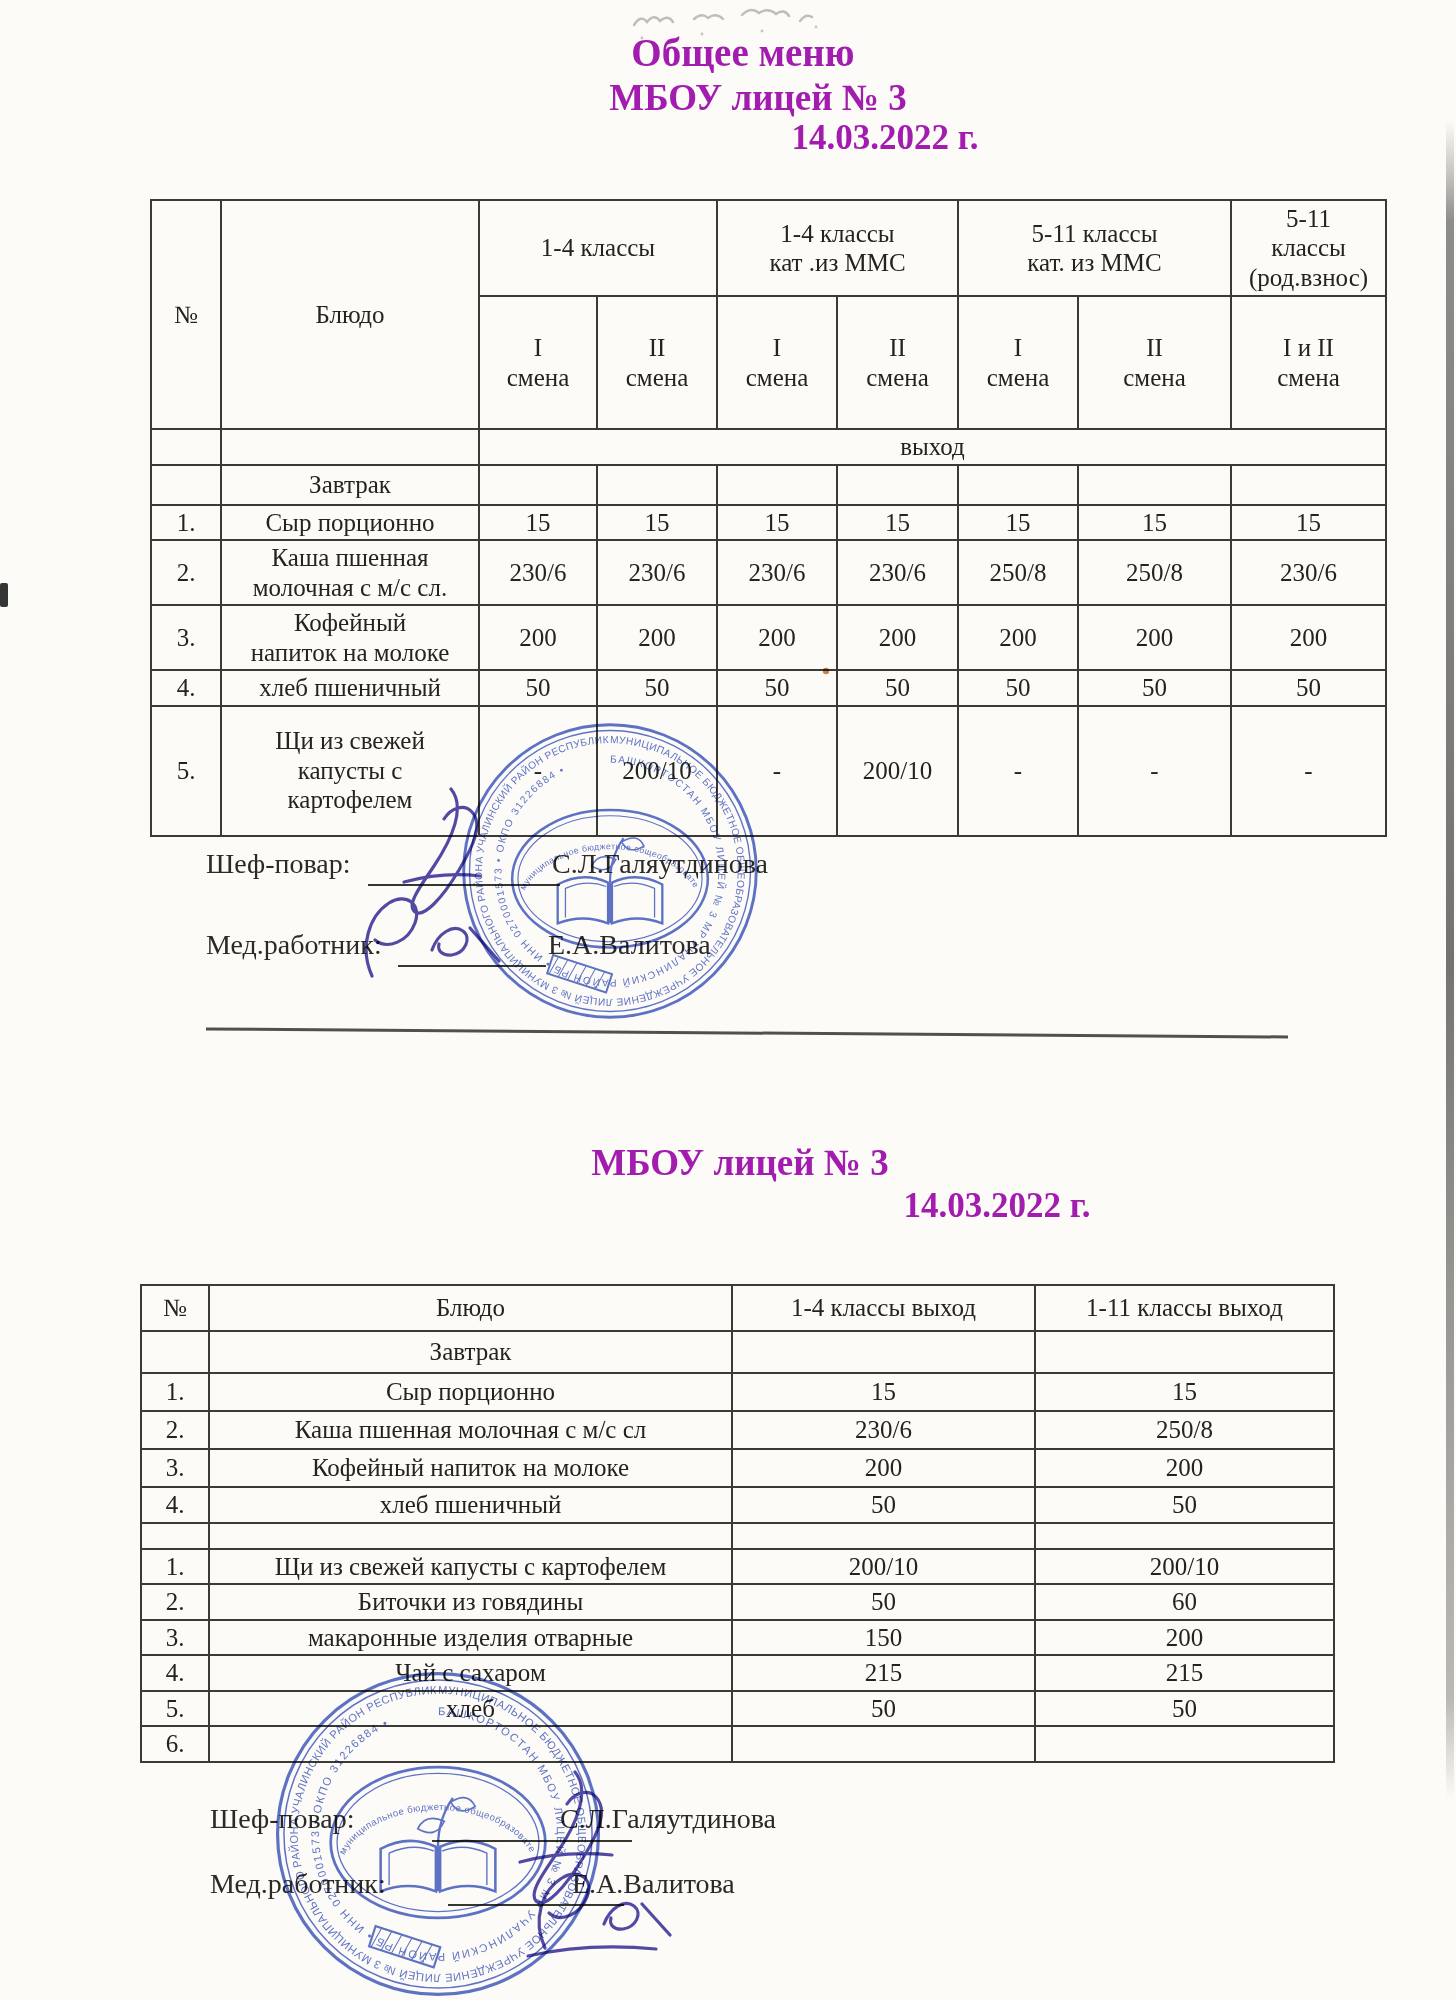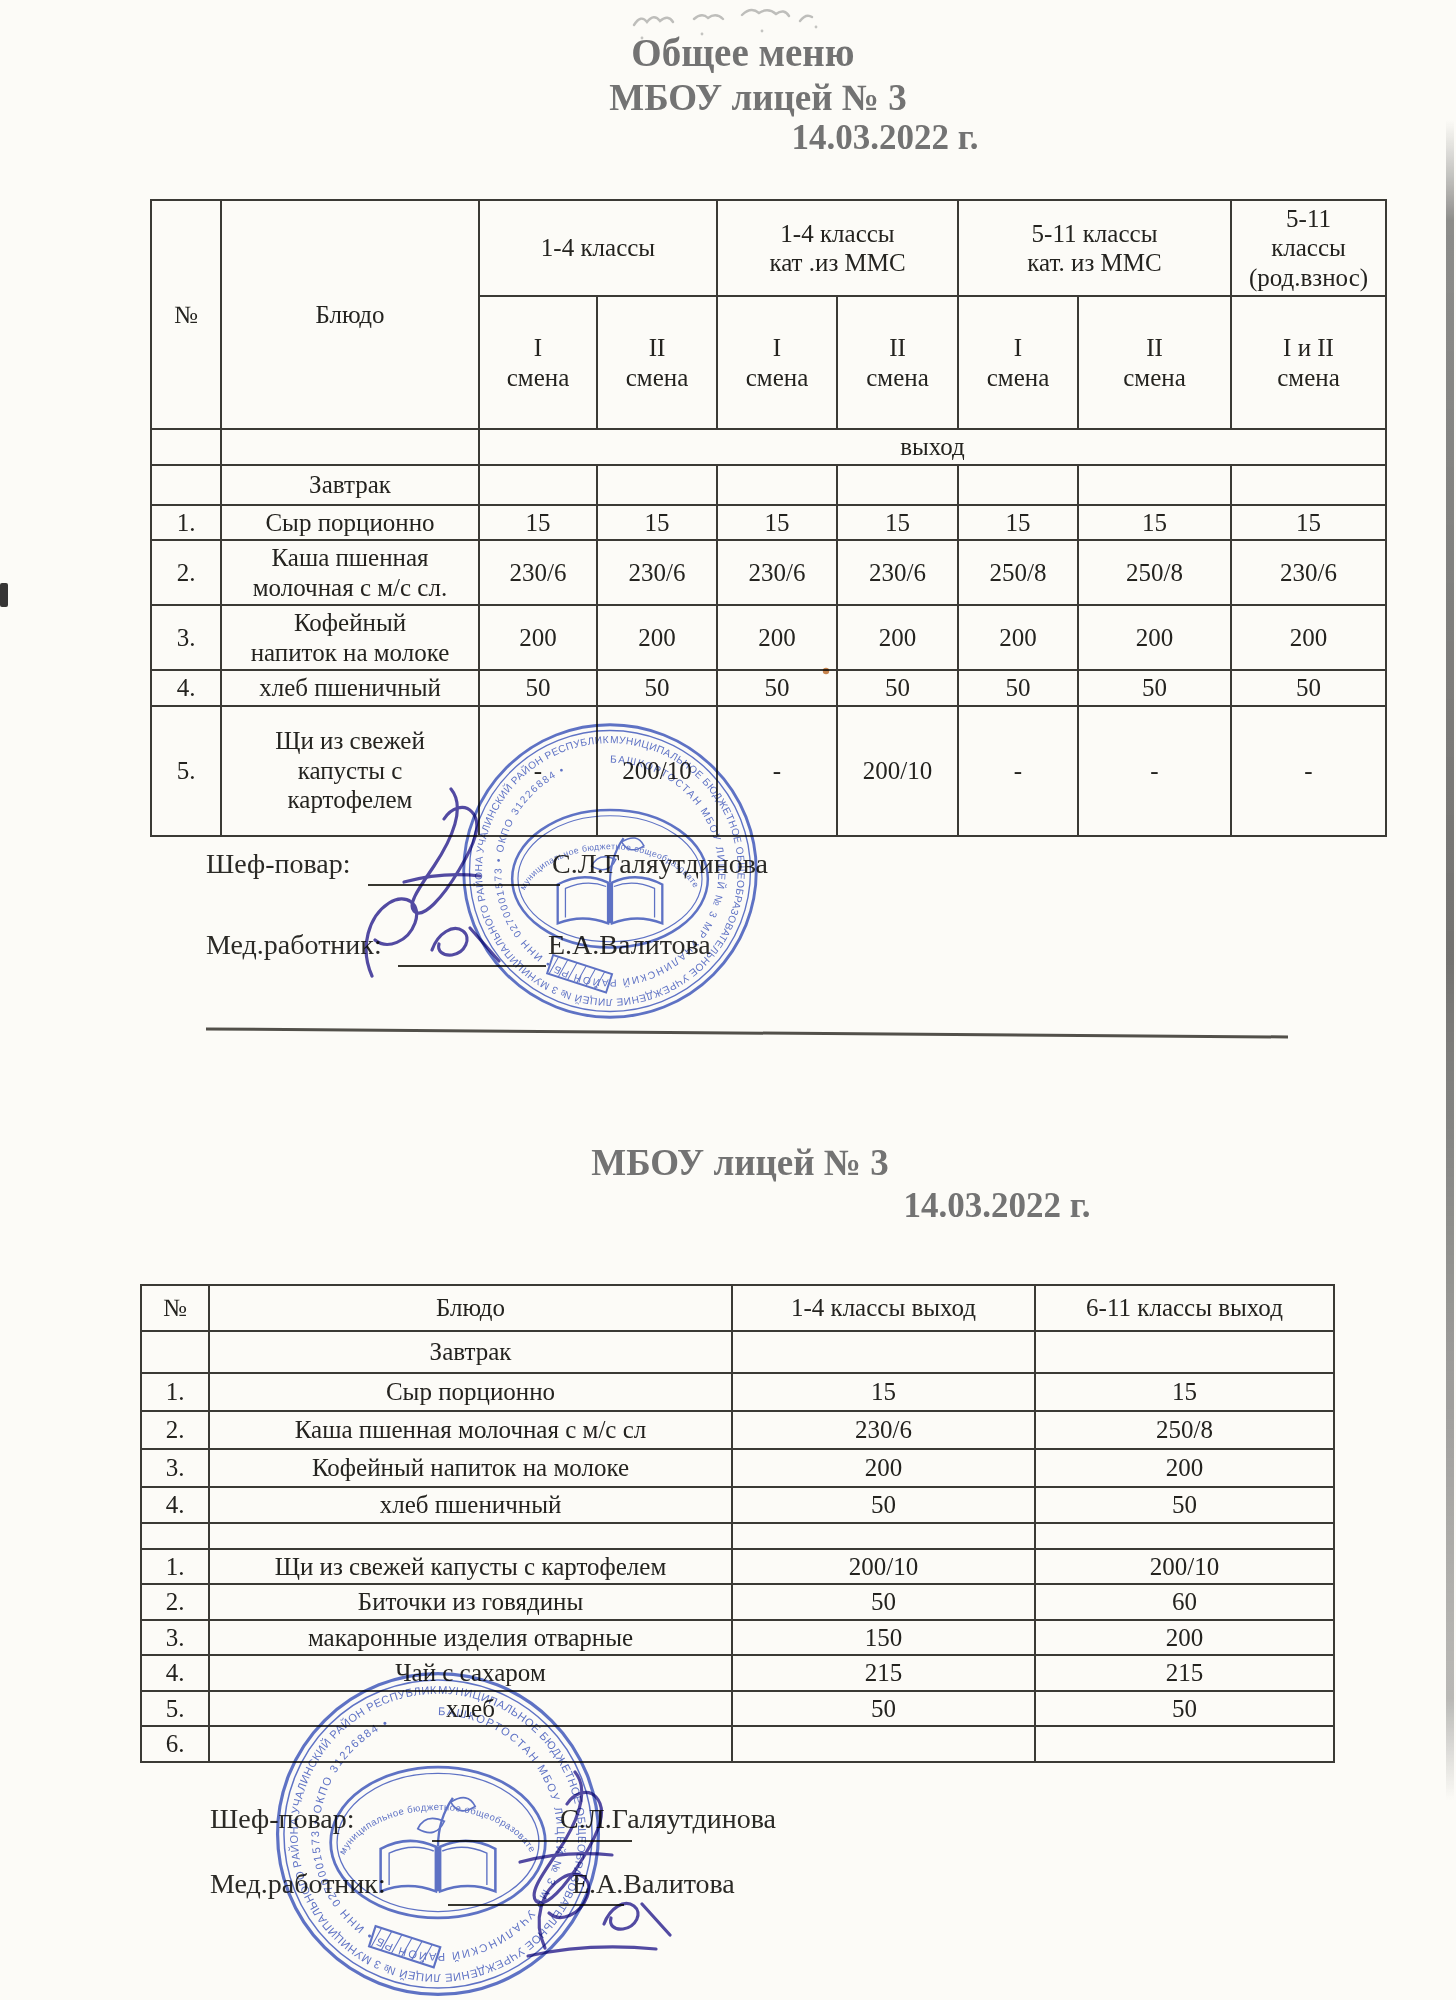--- a/index.html
+++ b/index.html
@@ -3,21 +3,21 @@
 <meta charset="utf-8">
 <style>
   * { margin:0; padding:0; box-sizing:border-box; }
   html,body { background:#ffffff; }
   .page {
     position:relative; width:1456px; height:2000px;
     background:#fcfbf7; overflow:hidden;
     font-family:"Liberation Serif", serif; color:#262521;
   }
   .title { position:absolute; transform:translateX(-50%); font-weight:bold;
-           color:#737373; white-space:nowrap; }
+           color:#a21caf; white-space:nowrap; }
   .t-main { font-size:39px; }
   .t-sub  { font-size:37px;text-align:center; }
   .t-date { font-size:35px;text-align:center; }
 
   table.tbl { position:absolute; border-collapse:collapse; table-layout:fixed;
               background:transparent; color:#24231f; }
   .tbl th, .tbl td {
     border:2.2px solid #3b3a35; font-weight:normal; text-align:center;
     vertical-align:middle; white-space:pre-line; line-height:1.18; padding:2px;
     overflow:hidden;
@@ -190,21 +190,21 @@
       <col style="width:68px">
         <col style="width:523px">
         <col style="width:303px">
         <col style="width:299px">
     </colgroup>
     <tbody>
         <tr class="h">
       <th>№</th>
       <th>Блюдо</th>
       <th>1-4 классы выход</th>
-      <th>6-11 классы выход</th>
+      <th>1-11 классы выход</th>
     </tr>
     <tr class="meal">
       <td></td>
       <td class="dish bold">Завтрак</td>
       <td></td>
       <td></td>
     </tr>
     <tr class="b">
       <td class="no">1.</td>
       <td class="dish">Сыр порционно</td>

